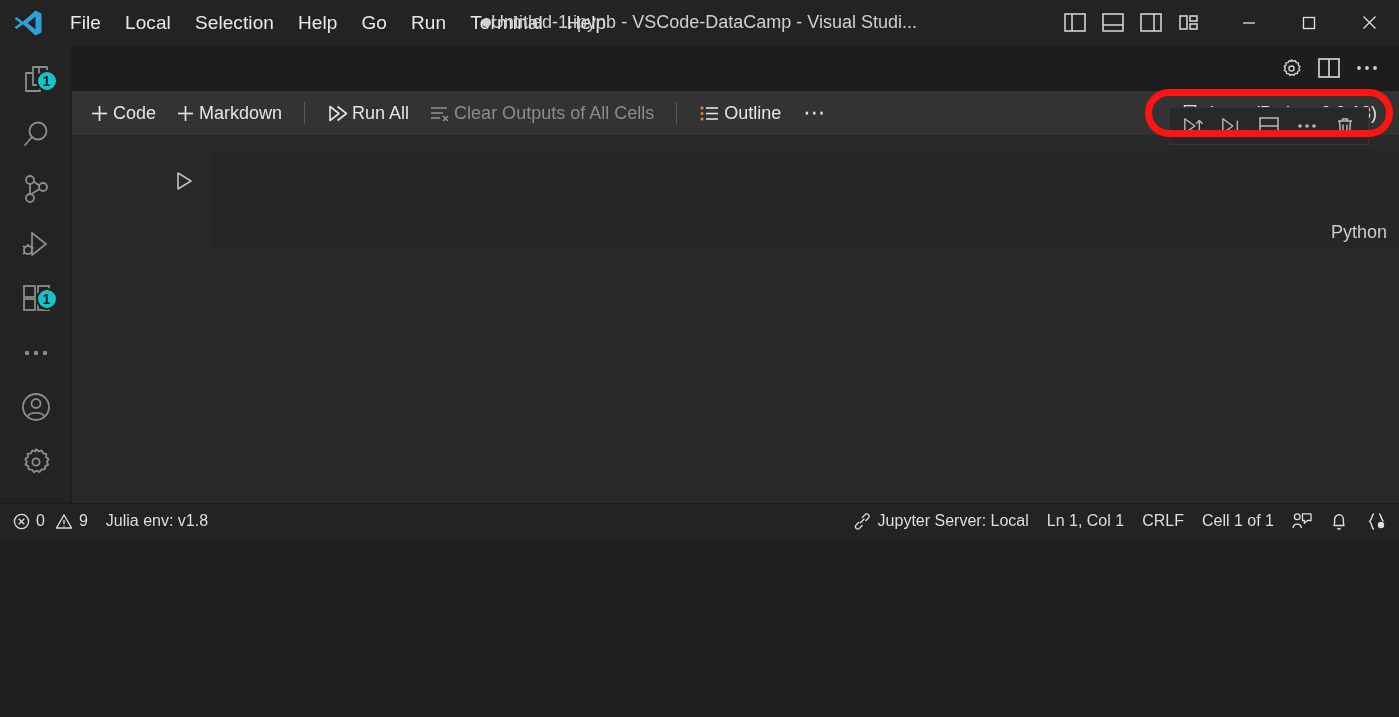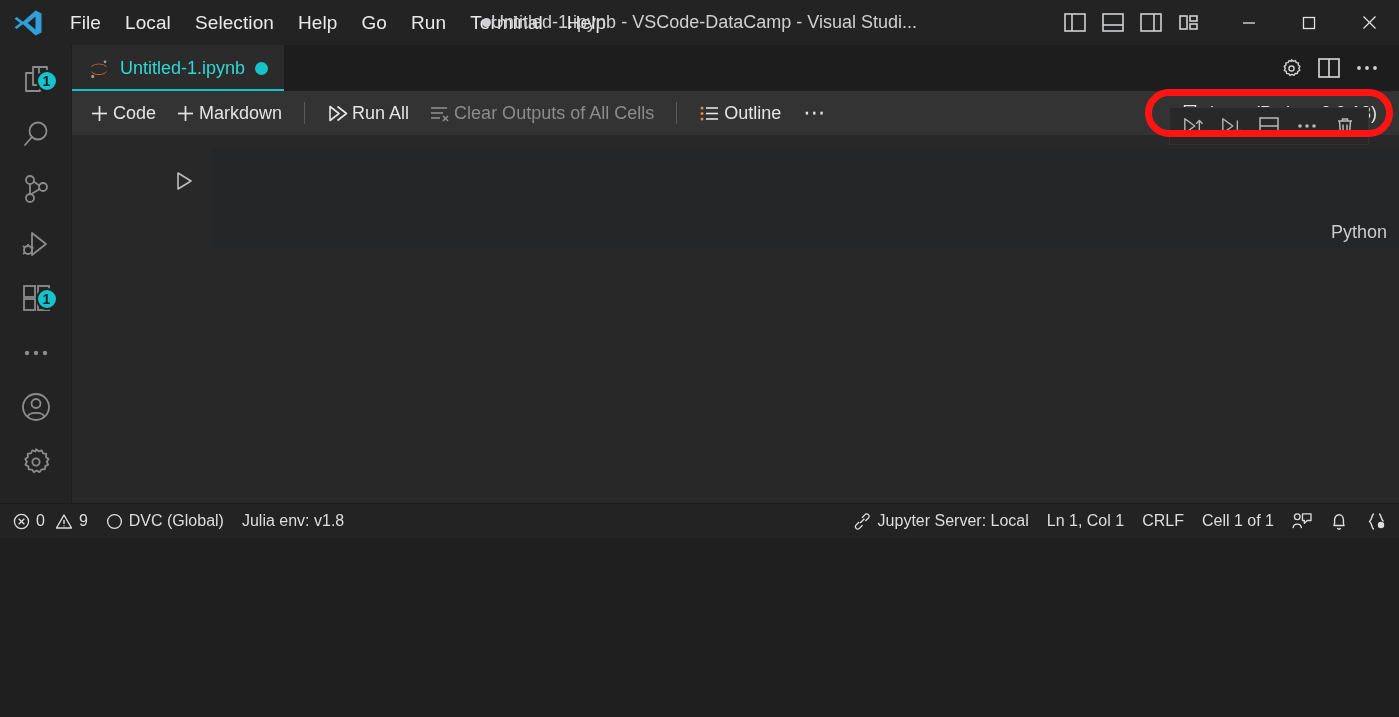--- a/index.html
+++ b/index.html
@@ -308,32 +308,20 @@
         <svg width="34" height="34" viewBox="0 0 34 34" fill="none" stroke="#8c8c8d" stroke-width="1.8">
           <circle cx="17" cy="17" r="3.6"></circle>
           <path d="M17 4.2 l2.6 2.1 3.1-1 1.4 3 3.2 .5 -.3 3.3 2.6 1.9 -1.8 2.7 1.4 2.9 -2.9 1.5 -.5 3.2 -3.3 .1 -1.9 2.7 -2.9-1.5 -2.8 1.7 -1.9-2.7 -3.3-.2 -.4-3.2 -2.9-1.6 1.5-2.9 -1.7-2.8 2.7-1.9 -.2-3.3 3.2-.4 1.5-2.9 3 1.1z" stroke-linejoin="round"></path>
         </svg>
       </div>
     </div>
 
     <div class="editor-col">
 
       <div class="tabstrip">
-        <div class="tab active">
-          <span>
-            <svg width="22" height="22" viewBox="0 0 24 24">
-              <path d="M12 6.2 C7.2 6.2 3.6 8 3.6 10.3 C5.4 7.8 8.6 6.9 12 6.9 C15.4 6.9 18.6 7.8 20.4 10.3 C20.4 8 16.8 6.2 12 6.2 Z" fill="#f37726"></path>
-              <path d="M12 18.2 C16.8 18.2 20.4 16.4 20.4 14.1 C18.6 16.6 15.4 17.5 12 17.5 C8.6 17.5 5.4 16.6 3.6 14.1 C3.6 16.4 7.2 18.2 12 18.2 Z" fill="#f37726"></path>
-              <circle cx="18.6" cy="4.2" r="1.5" fill="#9e9e9e"></circle>
-              <circle cx="5.2" cy="20.1" r="1.7" fill="#9e9e9e"></circle>
-            </svg>
-          </span>
-          <span class="tab-label">Untitled-1.ipynb</span>
-          <span class="tab-dirty"></span>
-        </div>
 
         <div class="tabstrip-actions">
           <div class="icon-btn">
             <svg width="23" height="23" viewBox="0 0 34 34" fill="none" stroke="#cfd0d1" stroke-width="2.1">
               <circle cx="17" cy="17" r="3.8"></circle>
               <path d="M17 4.2 l2.6 2.1 3.1-1 1.4 3 3.2 .5 -.3 3.3 2.6 1.9 -1.8 2.7 1.4 2.9 -2.9 1.5 -.5 3.2 -3.3 .1 -1.9 2.7 -2.9-1.5 -2.8 1.7 -1.9-2.7 -3.3-.2 -.4-3.2 -2.9-1.6 1.5-2.9 -1.7-2.8 2.7-1.9 -.2-3.3 3.2-.4 1.5-2.9 3 1.1z" stroke-linejoin="round"></path>
             </svg>
           </div>
           <div class="icon-btn">
             <svg width="22" height="20" viewBox="0 0 22 20">
@@ -491,28 +479,20 @@
       <span style="margin-left:4px">
         <svg width="18" height="17" viewBox="0 0 18 17" fill="none" stroke="#dedede" stroke-width="1.4">
           <path d="M9 2 L16.5 15 L1.5 15 Z" stroke-linejoin="round"></path>
           <line x1="9" y1="7" x2="9" y2="11"></line>
           <circle cx="9" cy="12.9" r=".6" fill="#dedede" stroke="none"></circle>
         </svg>
       </span>
       <span>9</span>
     </div>
 
-    <div class="sb-item">
-      <span>
-        <svg width="17" height="17" viewBox="0 0 18 18" fill="none" stroke="#dedede" stroke-width="1.4">
-            <circle cx="9" cy="9" r="7.3"></circle>
-          </svg>
-      </span>
-      <span>DVC (Global)</span>
-    </div>
 
     <div class="sb-item">
       <span>Julia env: v1.8</span>
     </div>
 
     <div class="sb-spacer"></div>
 
     <div class="sb-item">
       <span>
         <svg width="19" height="17" viewBox="0 0 20 18" fill="none" stroke="#dedede" stroke-width="1.4">

